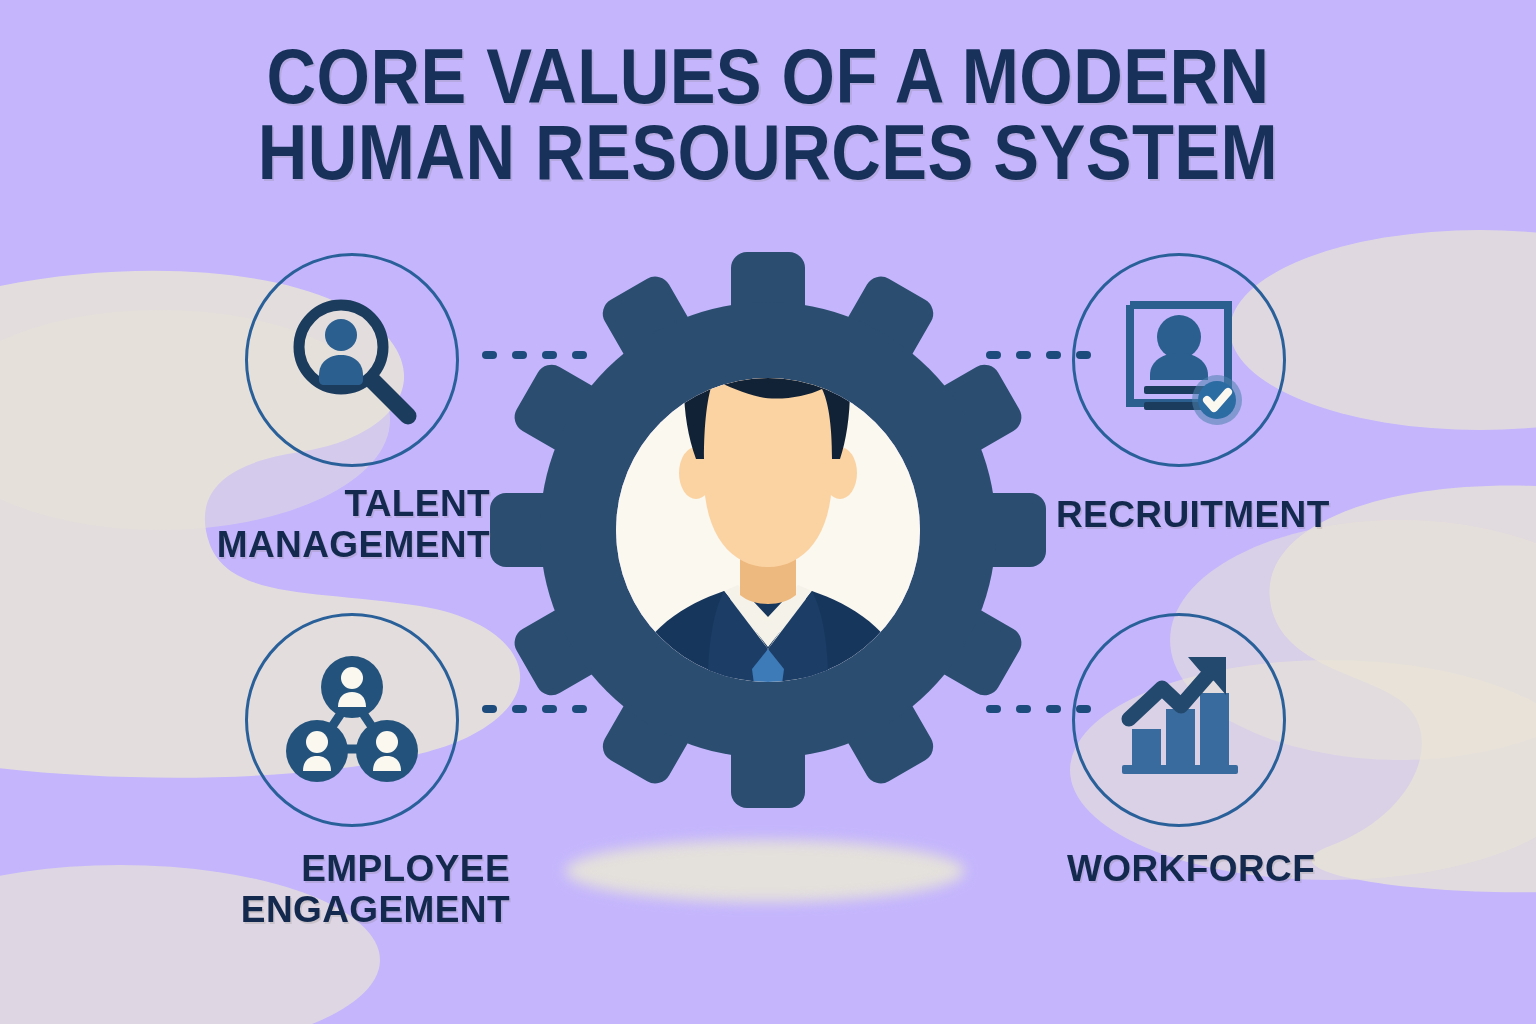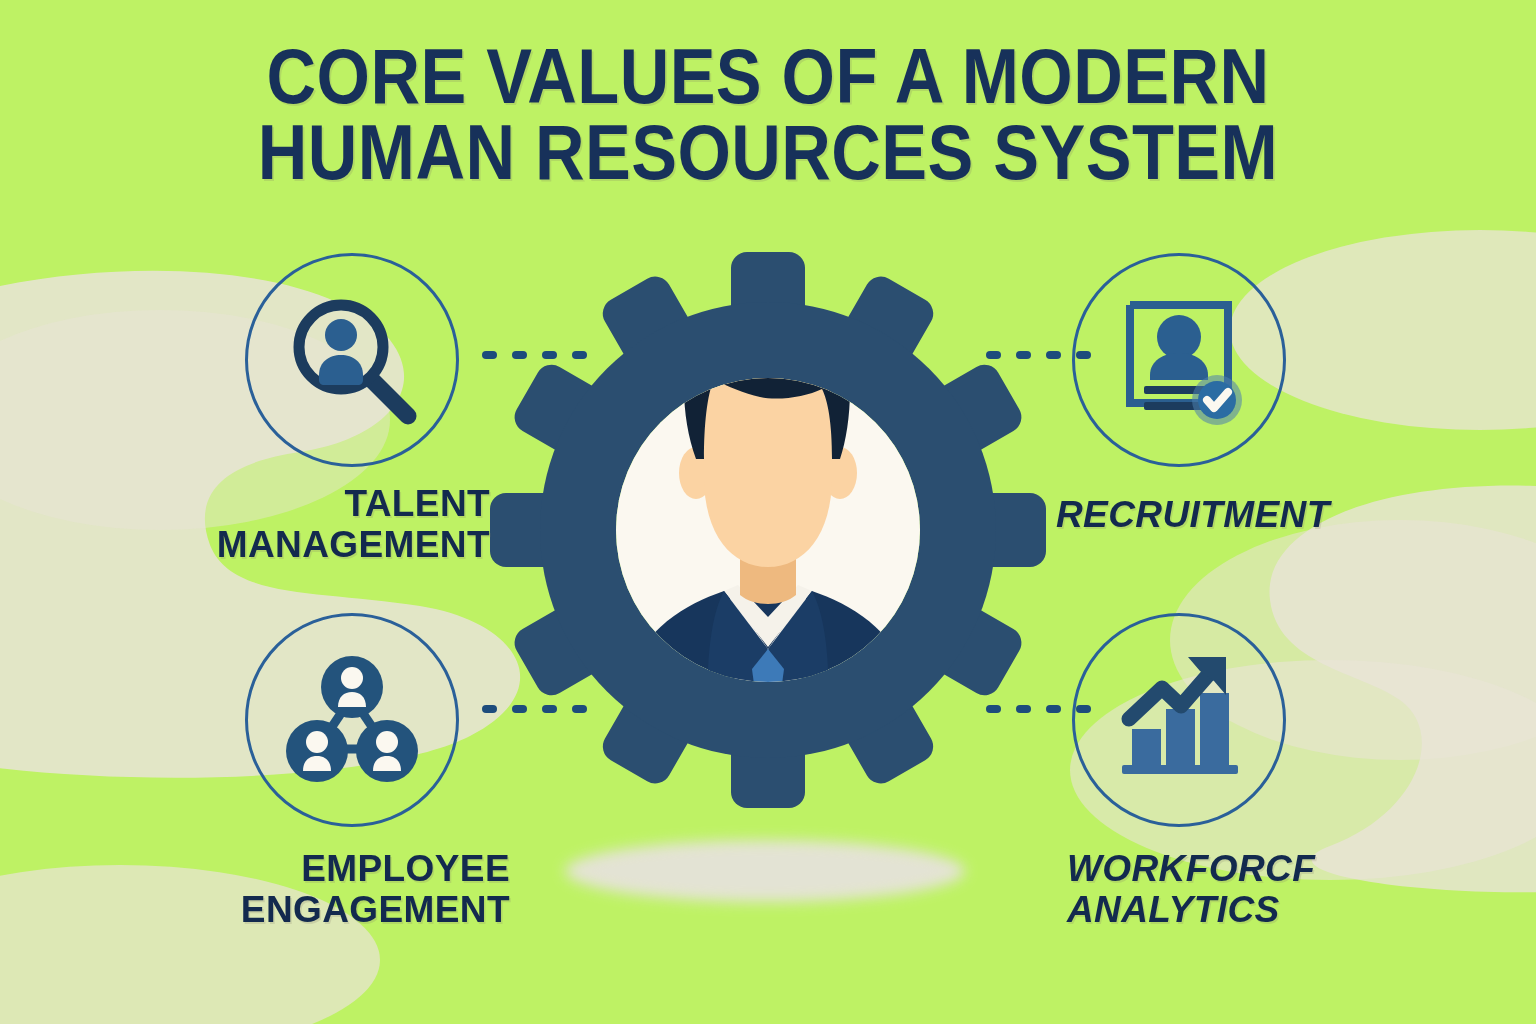--- a/index.html
+++ b/index.html
@@ -4,21 +4,21 @@
 <style>
   html, body {
     margin: 0;
     padding: 0;
     background: #fdf8ec;
   }
   #stage {
     position: relative;
     width: 1536px;
     height: 1024px;
-    background: #bef264;
+    background: #c4b5fd;
     overflow: hidden;
     font-family: "Liberation Sans", sans-serif;
   }
 
   
   .bg-layer {
     position: absolute;
     inset: 0;
     pointer-events: none;
   }
@@ -66,21 +66,21 @@
     color: #132a4e;
     font-weight: bold;
     font-size: 37px;
     line-height: 1.12;
     letter-spacing: 0.4px;
     white-space: nowrap;
     text-shadow: 1.5px 1.5px 0 rgba(130,120,105,0.20);
   }
   .node-label .line { display: block; }
   .label-right-align { text-align: right; }
-  .label-left-align  { text-align: left; font-style: italic; }
+  .label-left-align  { text-align: left; }
 
   
   .connector {
     position: absolute;
     display: flex;
     gap: 15px;
     align-items: center;
   }
   .connector i {
     display: block;
@@ -327,17 +327,16 @@
         <rect x="96" y="48" width="29" height="72" fill="#3a6b9e"></rect>
 
         <rect x="18" y="120" width="116" height="9" rx="2" fill="#3a6b9e"></rect>
 
         <path d="M 25,74 L 58,43 L 77,61 L 111,22" fill="none" stroke="#234a6e" stroke-width="15" stroke-linecap="round" stroke-linejoin="round"></path>
         <path d="M 84,12 L 122,12 L 122,50 L 110,36 L 96,26 Z" fill="#234a6e"></path>
       </svg>
     </div>
     <div class="node-label label-left-align" style="left:1067px; top:848px; width:470px;">
       <span class="line">WORKFORCF</span>
-      <span class="line">ANALYTICS</span>
     </div>
   </div>
 
 </div>
 
 </body></html>

